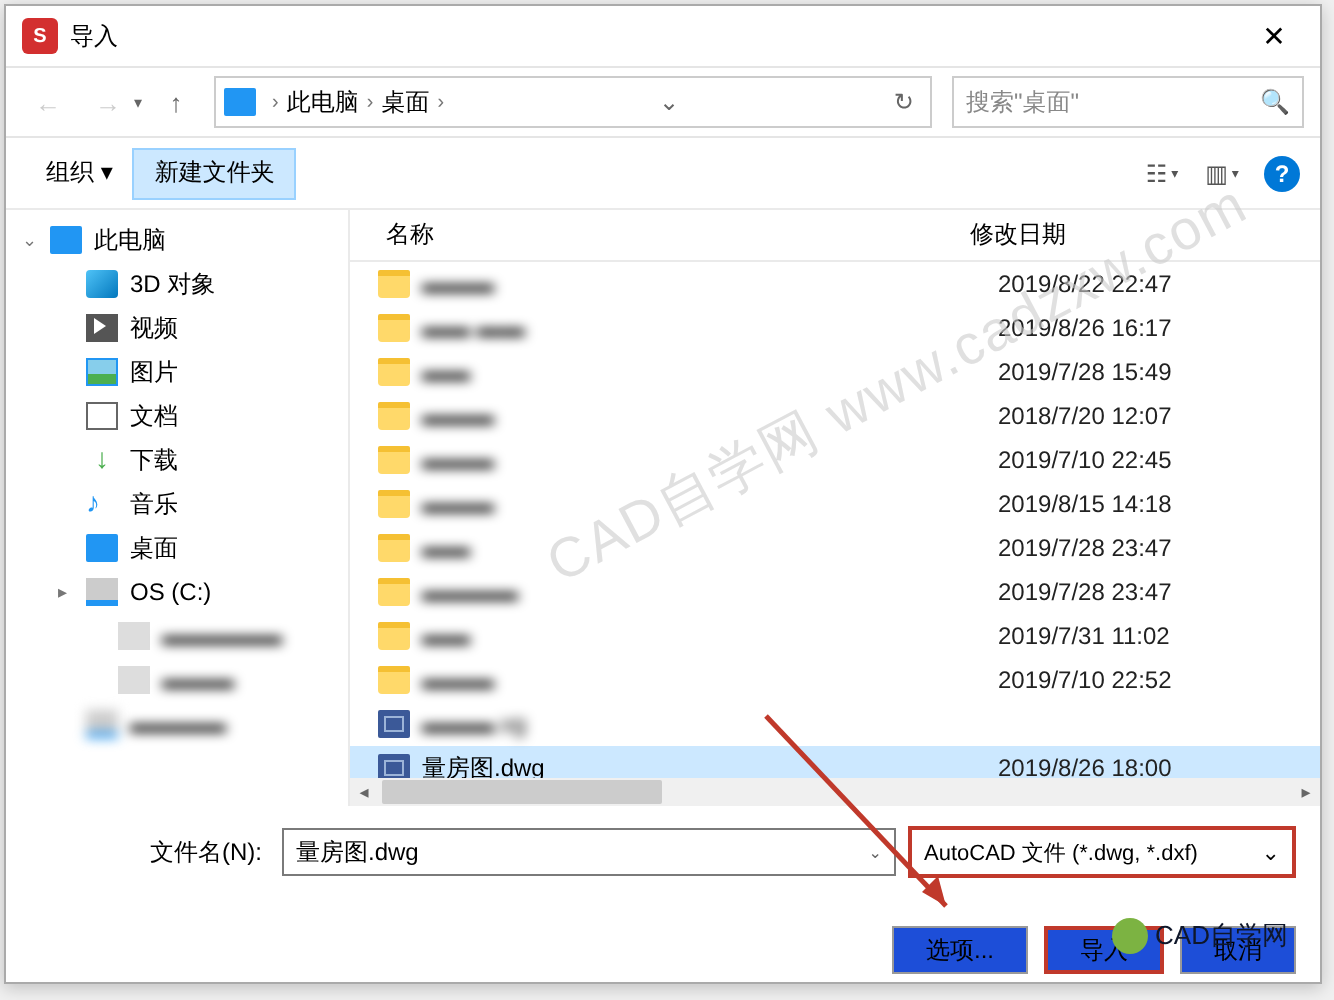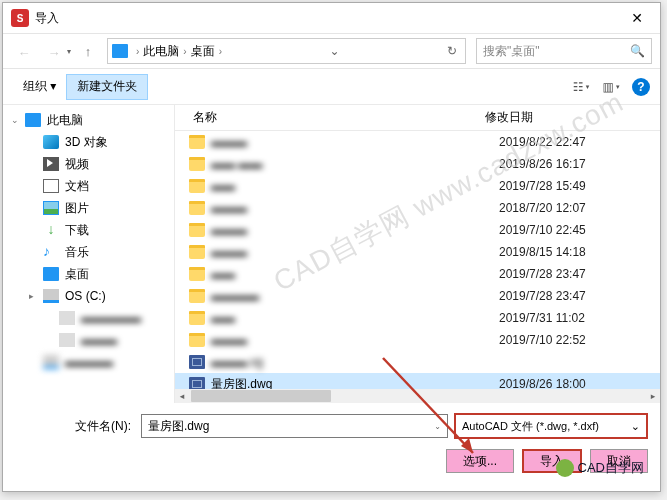--- a/index.html
+++ b/index.html
@@ -56,27 +56,27 @@
 .fico-dwg { background: #3b5998; border-radius: 1px; position: relative; }
 .fico-dwg::after { content: ""; position: absolute; inset: 3px; border: 1px solid #9cb4d8; }
 .fl-row .fname { width: 282px; overflow: hidden; filter: blur(3px); }
 .fl-row .fname.clear { filter: none; }
 .fl-row .fdate { flex: 1; color: #222; }
 .scroll-h { position: absolute; bottom: 0; left: 0; right: 0; height: 14px; background: #f0f0f0; display: flex; align-items: center; }
 .scroll-h .thumb { height: 12px; width: 140px; background: #ccc; margin-left: 2px; border-radius: 1px; }
 .scroll-h .arr { width: 14px; text-align: center; color: #666; font-size: 9px; }
 .scroll-h .arr.r { margin-left: auto; }
 .bottom { padding: 10px 12px 12px; font-size: 12px; }
-.fn-row { display: flex; align-items: center; gap: 6px; margin-bottom: 10px; }
+.fn-row { display: flex; align-items: center; gap: 6px; margin-bottom: 24px; }
 .fn-label { width: 120px; text-align: right; padding-right: 4px; }
 .fn-input { flex: 1; height: 24px; border: 1px solid #7a7a7a; background: #fff; padding: 0 6px; display: flex; align-items: center; justify-content: space-between; }
 .fn-input .dd2 { font-size: 8px; color: #666; }
 .ft-select { width: 194px; height: 26px; border: 2px solid #c0392b; background: #fff; padding: 0 6px; display: flex; align-items: center; justify-content: space-between; font-size: 11px; }
 .btn-row { display: flex; justify-content: flex-end; gap: 8px; }
-.btn { height: 24px; padding: 0 16px; border: 1px solid #999; background: #f9a8d4; display: flex; align-items: center; cursor: pointer; font-size: 12px; }
+.btn { height: 24px; padding: 0 16px; border: 1px solid #999; background: #1d4ed8; display: flex; align-items: center; cursor: pointer; font-size: 12px; }
 .btn.primary { border: 2px solid #c0392b; }
 .arrow { position: absolute; top: 345px; left: 370px; width: 140px; height: 120px; pointer-events: none; }
 .arrow-line { stroke: #c0392b; stroke-width: 2.5; fill: none; }
 .arrow-head { fill: #c0392b; }
 .watermark { position: absolute; top: 170px; left: 250px; font-size: 28px; color: #ccc; transform: rotate(-28deg); pointer-events: none; letter-spacing: 1px; opacity: .6; }
 .wm2 { position: absolute; bottom: 14px; right: 16px; font-size: 13px; color: #0f172a; display: flex; align-items: center; gap: 4px; pointer-events: none; }
 .wm2 .wc { width: 18px; height: 18px; border-radius: 50%; background: #7cb342; }
 </style>
 </head>
 <body>
@@ -134,26 +134,26 @@
       <div id="sb-items">
           <div class="sb-item child">
             <div class="ico ico-3d"></div>
             <span>3D 对象</span>
           </div>
           <div class="sb-item child">
             <div class="ico ico-vid"></div>
             <span>视频</span>
           </div>
           <div class="sb-item child">
+            <div class="ico ico-img"></div>
+            <span>图片</span>
+          </div>
+          <div class="sb-item child">
             <div class="ico ico-doc"></div>
             <span>文档</span>
-          </div>
-          <div class="sb-item child">
-            <div class="ico ico-img"></div>
-            <span>图片</span>
           </div>
           <div class="sb-item child">
             <div class="ico ico-dl">↓</div>
             <span>下载</span>
           </div>
           <div class="sb-item child">
             <div class="ico ico-mus">♪</div>
             <span>音乐</span>
           </div>
           <div class="sb-item child">

